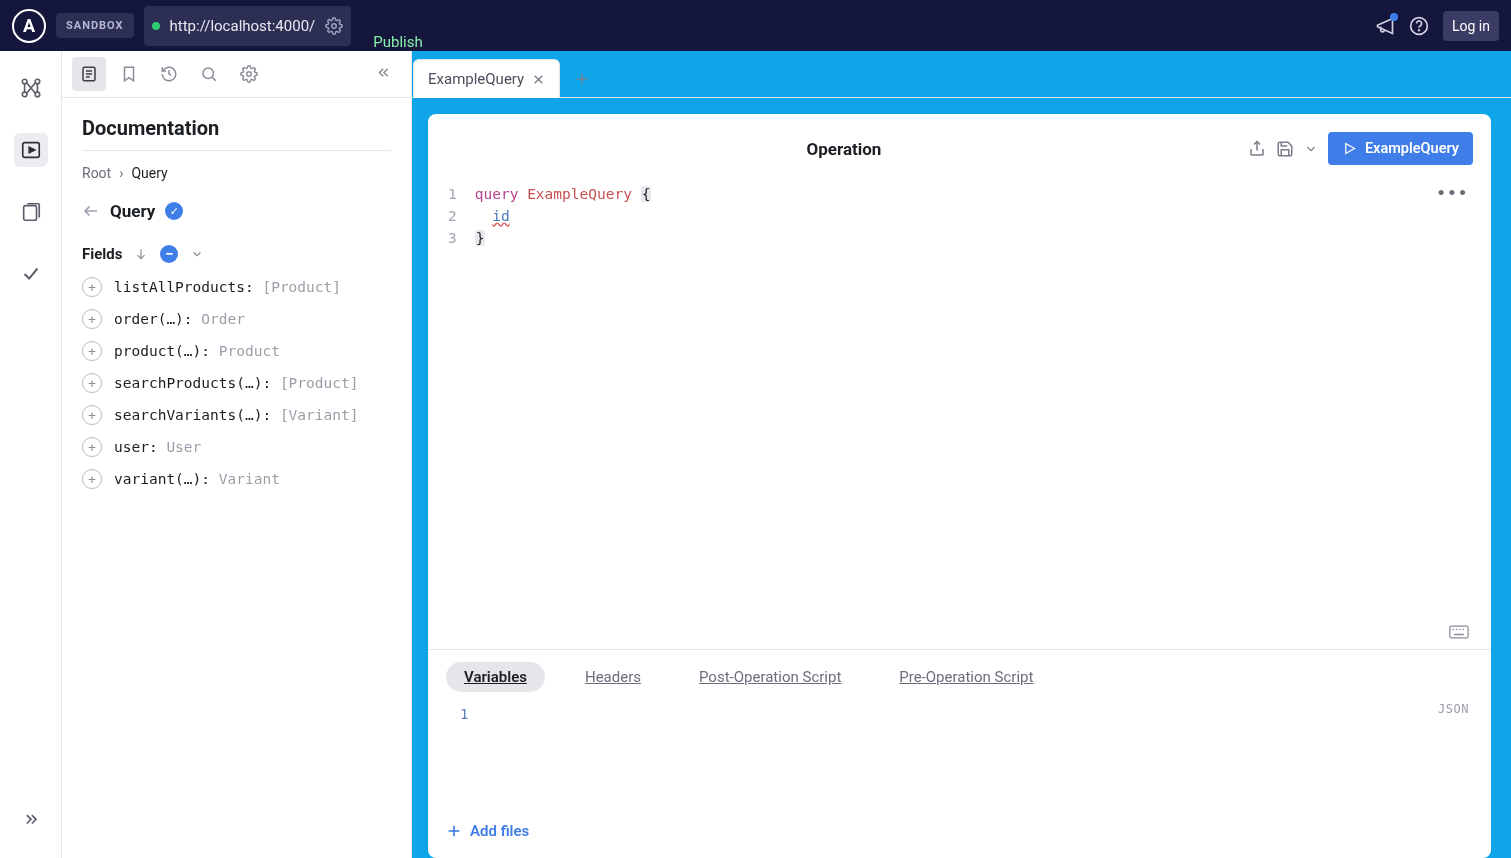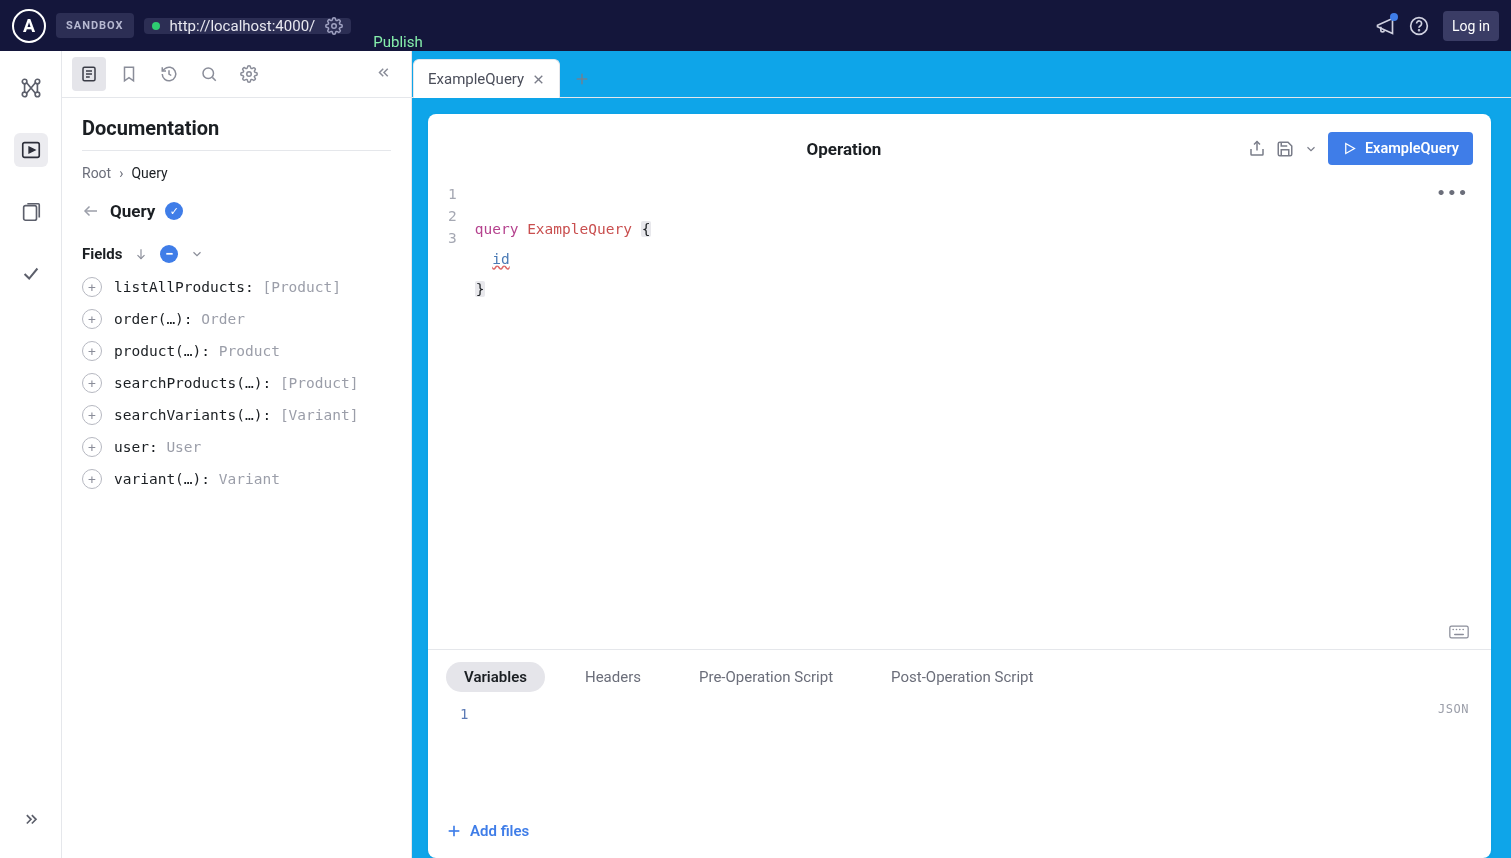--- a/index.html
+++ b/index.html
@@ -2,21 +2,21 @@
 <html><head>
 <meta charset="utf-8">
 <style>
   * { box-sizing: border-box; margin: 0; padding: 0; }
   body { font-family: -apple-system, BlinkMacSystemFont, "Segoe UI", Roboto, sans-serif; font-size: 14px; color: #1b1f23; background: #f7f8fa; width: 1511px; height: 858px; overflow: hidden; }
   
   
   .topbar { height: 51px; background: #14163b; display: flex; align-items: center; padding: 0 12px; gap: 10px; }
   .logo-circle { width: 34px; height: 34px; border: 2px solid #fff; border-radius: 50%; display: flex; align-items: center; justify-content: center; color:#fff; font-weight: 700; font-size:18px; }
   .sandbox-badge { background: #2c2e54; color: #b6b8d1; font-size: 11px; font-weight: 700; letter-spacing: 1px; padding: 6px 10px; border-radius: 4px; }
-  .url-box { background: #2c2e54; border-radius: 4px; display: flex; align-items: center; padding: 4px 8px; gap: 10px; height: 16px; }
+  .url-box { background: #2c2e54; border-radius: 4px; display: flex; align-items: center; padding: 4px 8px; gap: 10px; height: 40px; }
   .status-dot { width: 8px; height: 8px; border-radius: 50%; background: #2ecc71; }
   .url-text { color: #e8e8f0; font-size: 15px; }
   .gear-icon { color: #9fa1c1; }
   .publish-btn { color: #86efac; font-size: 15px; padding: 6px 12px; cursor: default; margin-top: 32px; }
   .topbar-spacer { flex: 1; }
   .topbar-right { display: flex; align-items: center; gap: 14px; }
   .icon-btn-top { color: #d0d1e0; position: relative; cursor: pointer; }
   .blue-dot { position: absolute; top: -3px; right: -3px; width: 8px; height: 8px; background: #3f7de8; border-radius: 50%; }
   .login-btn { background: #3a3c65; color: #fff; padding: 7px 9px; border-radius: 4px; font-size: 14px; cursor: pointer; }
   
@@ -67,31 +67,31 @@
   .resp-col { width: 480px; padding-top: 4px;}
   .resp-title { font-size: 17px; font-weight: 700; }
   
   .op-header { display: flex; align-items: center; padding: 18px 18px 14px 22px; gap: 10px;}
   .op-title { font-size: 17px; font-weight: 700; flex:1;text-align:center;}
   .op-icon { color:#7a7d89; cursor:pointer;}
   .run-btn { background:#3f7de8; color:#fff; display:flex; align-items:center; gap:8px; padding:8px 14px; border-radius:4px; font-size:14.5px; font-weight:600; cursor:pointer;}
   
   .editor { position:relative; flex:1; min-height:0; padding: 4px 20px; font-family: "SFMono-Regular", Consolas, monospace; font-size:14.5px; display:flex;}
   .gutter { color:#a5a8b3; text-align:right; padding-right:18px; line-height:22px; user-select:none;}
-  .code { line-height:30px; white-space:pre;margin-top:31px;}
+  .code { line-height:22px; white-space:pre;}
   .kw-query { color:#b5428e;}
   .kw-name { color:#c94f4f;}
   .kw-brace { background:#e8e8ec; border-radius:2px; padding:0 1px;}
   .kw-field { color:#4a7ab5; text-decoration: underline wavy #d66;}
   .editor-more { position:absolute; top:6px; right:22px; color:#6b6e7a; cursor:pointer; letter-spacing:2px; font-weight:700;}
   .kb-icon { position:absolute; bottom:10px; right:22px; color:#8a8d99;}
   
   .vars-panel { border-top: 1px solid #e5e7eb; padding: 12px 18px 18px 18px; }
   .vars-tabs { display:flex; gap:22px; align-items:center; margin-bottom:10px;}
-  .vars-tab { color:#6b6e7a; font-size:15px; padding:6px 18px; border-radius:15px; cursor:pointer;}
+  .vars-tab { color:#6b6e7a; font-size:15px; padding:6px 18px; border-radius:15px; cursor:pointer;text-decoration:underline;}
   .vars-tab.active { background:#e5e5ea; color:#1b1f23; font-weight:600;}
   .vars-body { position:relative; min-height:100px; font-family: "SFMono-Regular", Consolas, monospace; font-size:14px;}
   .json-label { position:absolute; top:0; right:4px; color:#9b9ea9; font-size:12px; letter-spacing:0.5px;}
   .vars-gutter { color:#5c7ab5; padding:4px 0 0 14px;}
   .add-files { display:flex; align-items:center; gap:8px; color:#3f7de8; font-weight:600; font-size:15px; cursor:pointer; margin-top:20px;}
   
   svg { display:block; }
 </style>
 </head>
 <body>
@@ -341,22 +341,22 @@
                 <line x1="13" y1="5" x2="13" y2="5" stroke-linecap="round" stroke-width="2"></line>
                 <line x1="17" y1="5" x2="17" y2="5" stroke-linecap="round" stroke-width="2"></line>
                 <line x1="7" y1="11" x2="17" y2="11" stroke-linecap="round" stroke-width="2"></line>
               </svg>
           </div>
         </div>
         <div class="vars-panel">
           <div class="vars-tabs" id="vars-tabs">
               <div class="vars-tab active">Variables</div>
               <div class="vars-tab">Headers</div>
+              <div class="vars-tab">Post-Operation Script</div>
               <div class="vars-tab">Pre-Operation Script</div>
-              <div class="vars-tab">Post-Operation Script</div>
             </div>
           <div class="vars-body">
             <span class="json-label">JSON</span>
             <div class="vars-gutter">1</div>
           </div>
           <div class="add-files">
             <svg width="16" height="16" viewBox="0 0 24 24" fill="none" stroke="currentColor" stroke-width="2.5">
                 <line x1="12" y1="4" x2="12" y2="20"></line>
                 <line x1="4" y1="12" x2="20" y2="12"></line>
               </svg>

